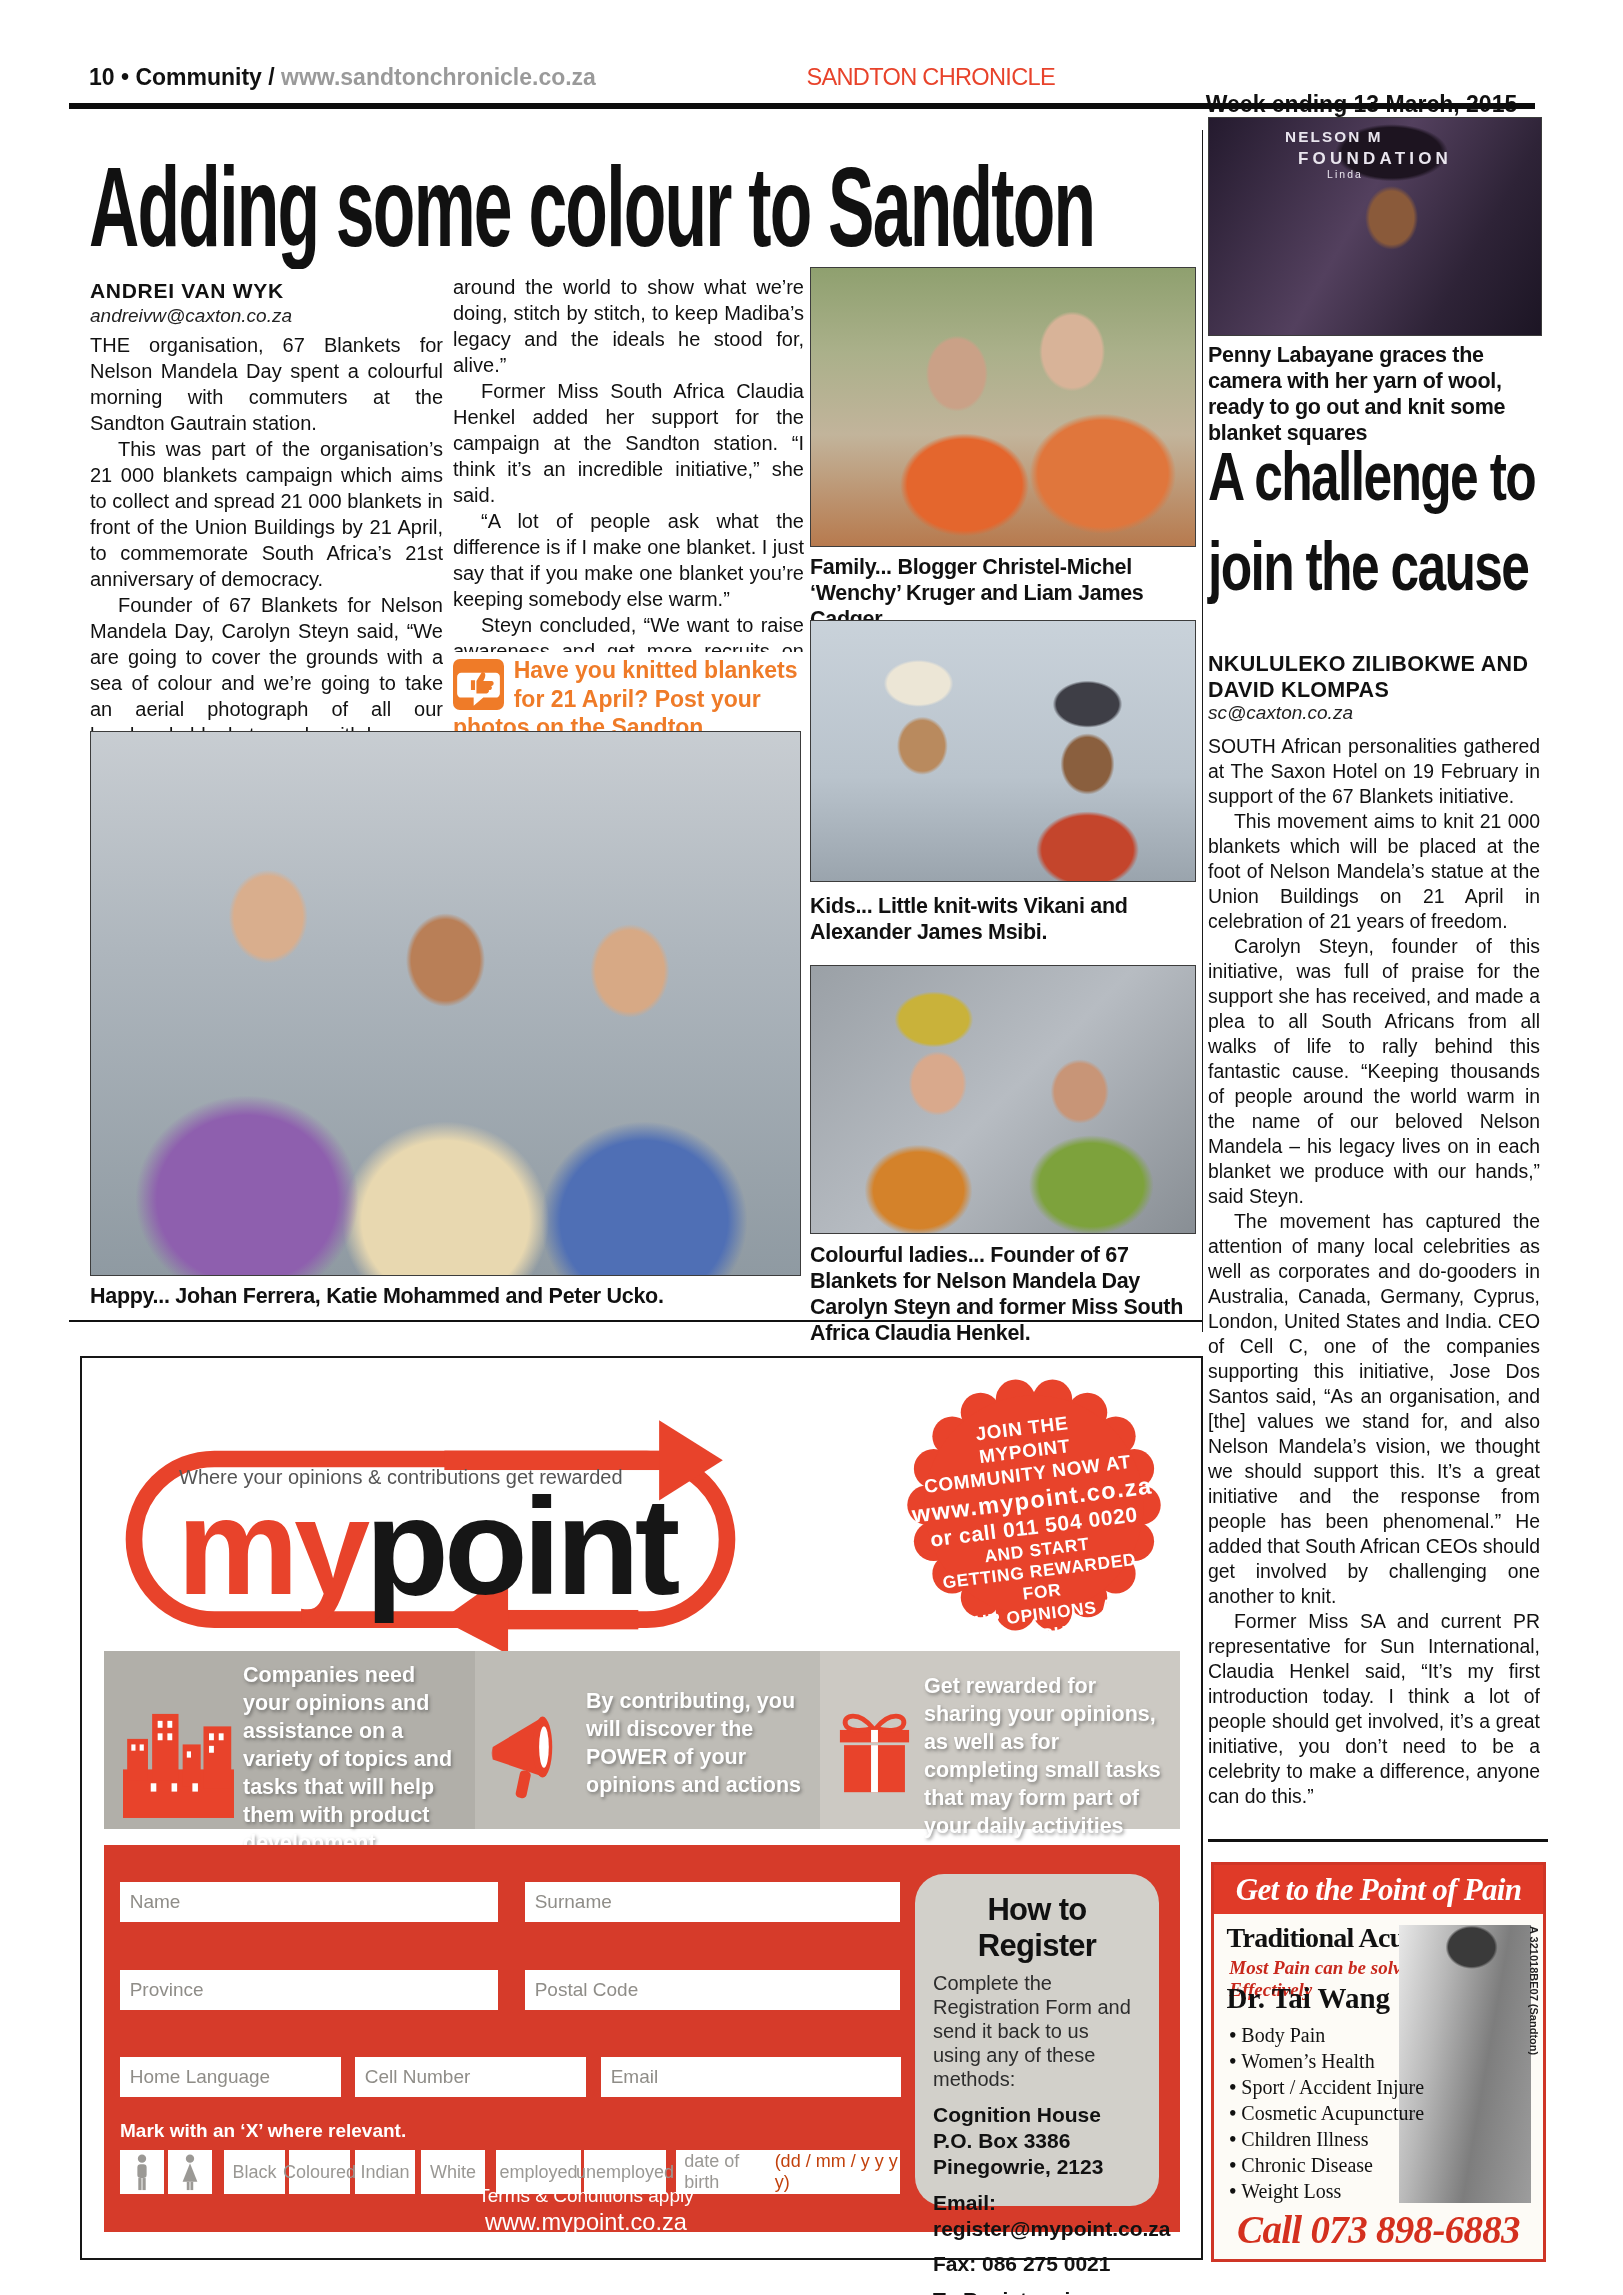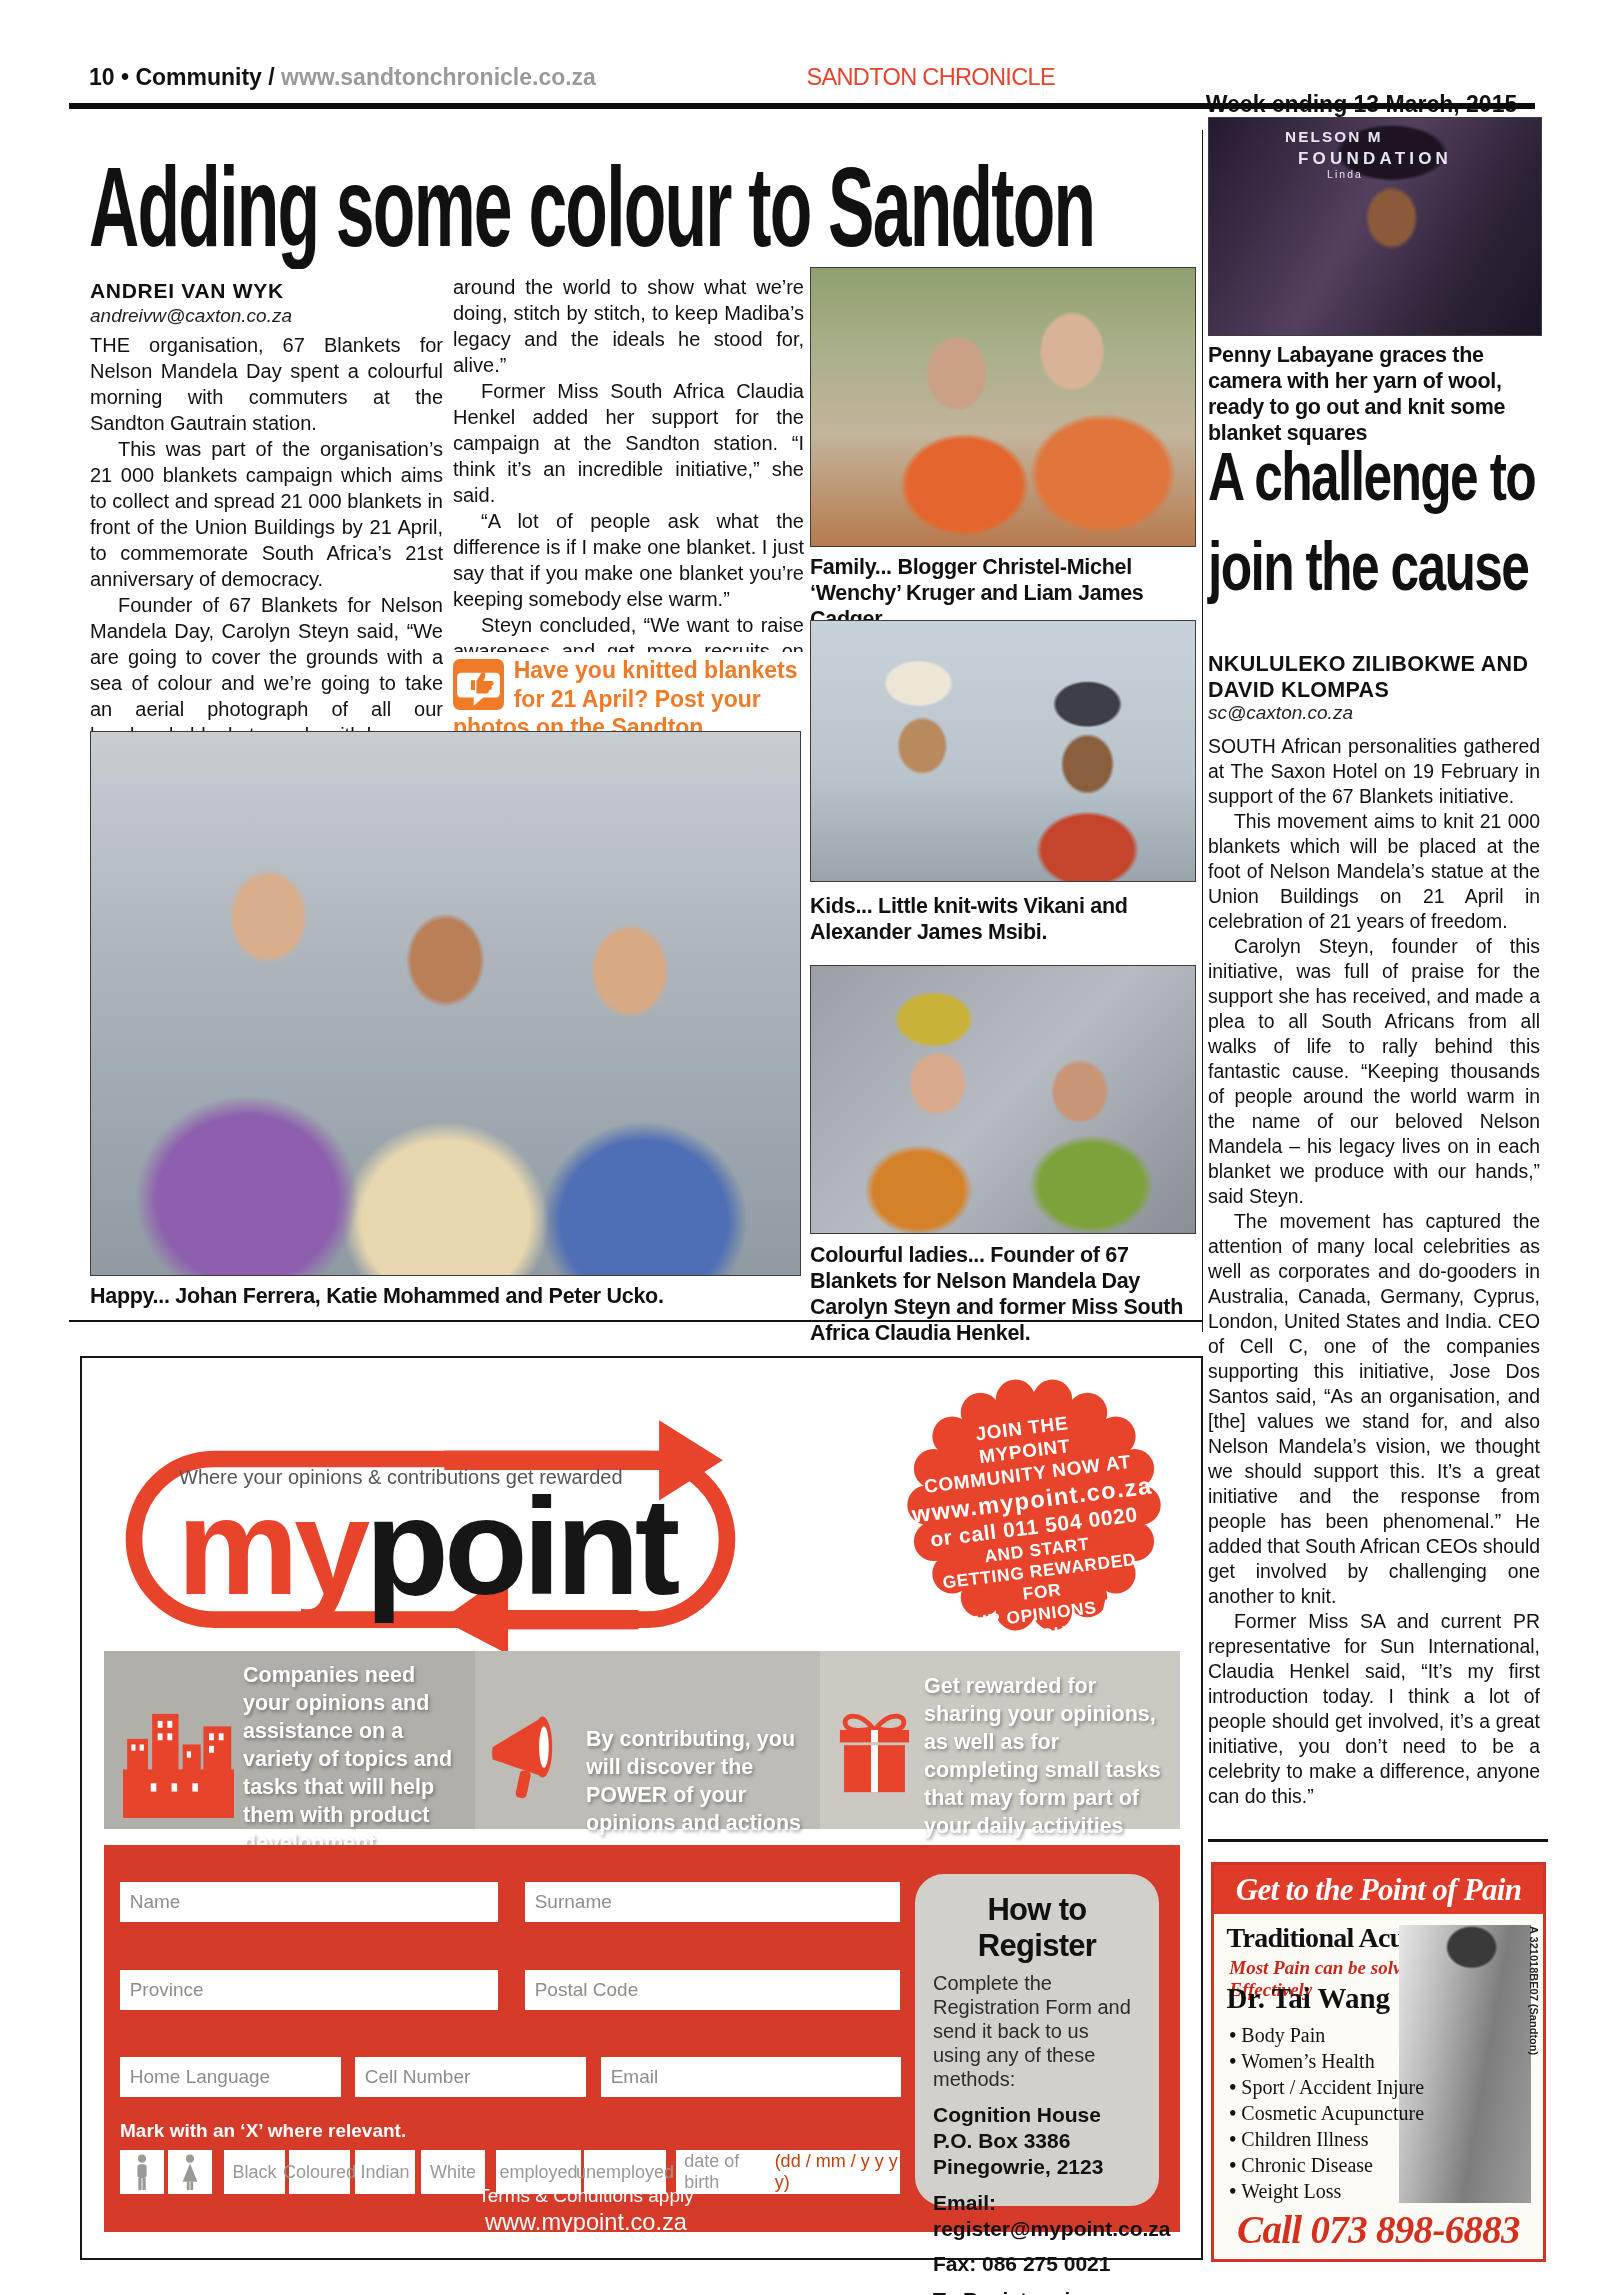--- a/index.html
+++ b/index.html
@@ -271,21 +271,21 @@
   <div class="panel" id="panel2">
     <svg class="abs" style="left:15.3px;top:60px;" width="83" height="90" viewBox="0 0 120 130">
       <g fill="#e8432b">
         <polygon points="4,52 74,10 74,94 4,70"></polygon>
         <ellipse cx="76" cy="52" rx="14" ry="44"></ellipse>
         <rect x="40" y="86" width="16" height="40" rx="6" transform="rotate(12 48 106)"></rect>
         <path d="M4 52 a28 28 0 0 0 0 18 z"></path>
       </g>
       <ellipse cx="78" cy="52" rx="7" ry="30" fill="#fff"></ellipse>
     </svg>
-    <div class="ptext" style="left:111px;top:36px;width:222px;margin-top:38px;">By contributing, you will discover the POWER of your opinions and actions</div>
+    <div class="ptext" style="left:111px;top:36px;width:222px;">By contributing, you will discover the POWER of your opinions and actions</div>
   </div>
   <div class="panel" id="panel3">
     <svg class="abs" style="left:12.5px;top:54px;" width="83" height="90" viewBox="0 0 120 130">
       <g fill="#e8432b">
         <rect x="10" y="36" width="100" height="18"></rect>
         <rect x="16" y="58" width="88" height="68"></rect>
         <path d="M58 34 c-20 -26 -44 -20 -40 -6 c3 10 22 10 40 6 z" fill="none" stroke="#e8432b" stroke-width="7"></path>
         <path d="M62 34 c20 -26 44 -20 40 -6 c-3 10 -22 10 -40 6 z" fill="none" stroke="#e8432b" stroke-width="7"></path>
       </g>
       <rect x="55" y="58" width="10" height="68" fill="#fff"></rect>

